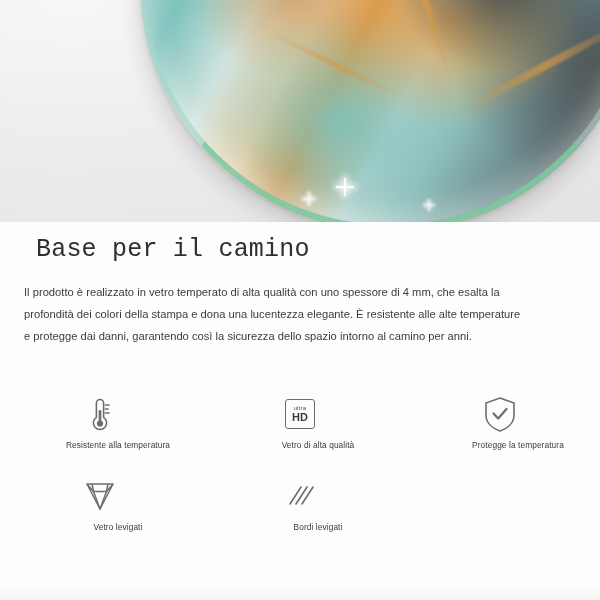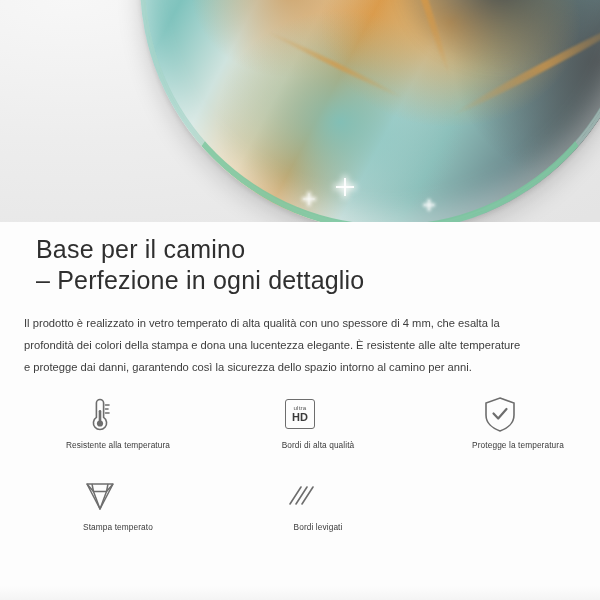--- a/index.html
+++ b/index.html
@@ -156,21 +156,21 @@
 
   
   .content {
     position: absolute;
     left: 0;
     top: 222px;
     width: 600px;
   }
 
   .headline {
-    font-family: Liberation Sans, sans-serif;
+    font-family: Liberation Mono, monospace;
     font-size: 25px;
     line-height: 31px;
     color: #2f2f2f;
     font-weight: 400;
     padding: 12px 36px 0 36px;
     letter-spacing: .2px;
   }
   .headline .line2 { display: block; }
 
   .body-copy {
@@ -262,21 +262,20 @@
     </div>
 
     <div class="glint g1"></div>
     <div class="glint g2"></div>
     <div class="glint g3"></div>
   </div>
 
   <div class="content">
     <h1 class="headline">
       <span>Base per il camino</span>
-      <span class="line2">– Perfezione in ogni dettaglio</span>
     </h1>
     <p class="body-copy">Il prodotto è realizzato in vetro temperato di alta qualità con uno spessore di 4 mm, che esalta la profondità dei colori della stampa e dona una lucentezza elegante. È resistente alle alte temperature e protegge dai danni, garantendo così la sicurezza dello spazio intorno al camino per anni.</p>
   </div>
 
   <div class="features">
 
     <div class="feature">
       <div class="ico">
         <svg width="30" height="40" viewBox="0 0 30 40">
           <g fill="none" stroke="#6d6d6d" stroke-width="1.6" stroke-linecap="round">
@@ -292,21 +291,21 @@
       <div class="cap">Resistente alla temperatura</div>
     </div>
 
     <div class="feature">
       <div class="ico">
         <div class="ultrahd-box">
           <span class="u1">ultra</span>
           <span class="u2">HD</span>
         </div>
       </div>
-      <div class="cap">Bordi di alta qualità</div>
+      <div class="cap">Vetro di alta qualità</div>
     </div>
 
     <div class="feature">
       <div class="ico">
         <svg width="34" height="40" viewBox="0 0 34 40">
           <path d="M17 4 L31 9 V21 C31 29 24.5 34.5 17 37 C9.5 34.5 3 29 3 21 V9 Z" fill="none" stroke="#6d6d6d" stroke-width="1.6"></path>
           <path d="M10.5 19.5 L15.2 24.5 L23.5 15" fill="none" stroke="#6d6d6d" stroke-width="2.2" stroke-linecap="round" stroke-linejoin="round"></path>
         </svg>
       </div>
       <div class="cap">Protegge la temperatura</div>
@@ -317,21 +316,21 @@
         <svg width="38" height="34" viewBox="0 0 38 34">
           <g fill="none" stroke="#6d6d6d" stroke-width="1.5" stroke-linejoin="round">
             <path d="M6 5 H32 L19 30 Z"></path>
             <path d="M6 5 L12.5 12.5 H25.5 L32 5"></path>
             <path d="M12.5 12.5 L19 30 L25.5 12.5"></path>
             <path d="M11 5 L12.5 12.5"></path>
             <path d="M27 5 L25.5 12.5"></path>
           </g>
         </svg>
       </div>
-      <div class="cap">Stampa temperato</div>
+      <div class="cap">Vetro levigati</div>
     </div>
 
     <div class="feature">
       <div class="ico">
         <svg width="38" height="32" viewBox="0 0 38 32">
           <g stroke="#6d6d6d" stroke-width="1.6" stroke-linecap="round">
             <line x1="9" y1="24" x2="20" y2="7"></line>
             <line x1="15" y1="24" x2="26" y2="7"></line>
             <line x1="21" y1="24" x2="32" y2="7"></line>
           </g>

